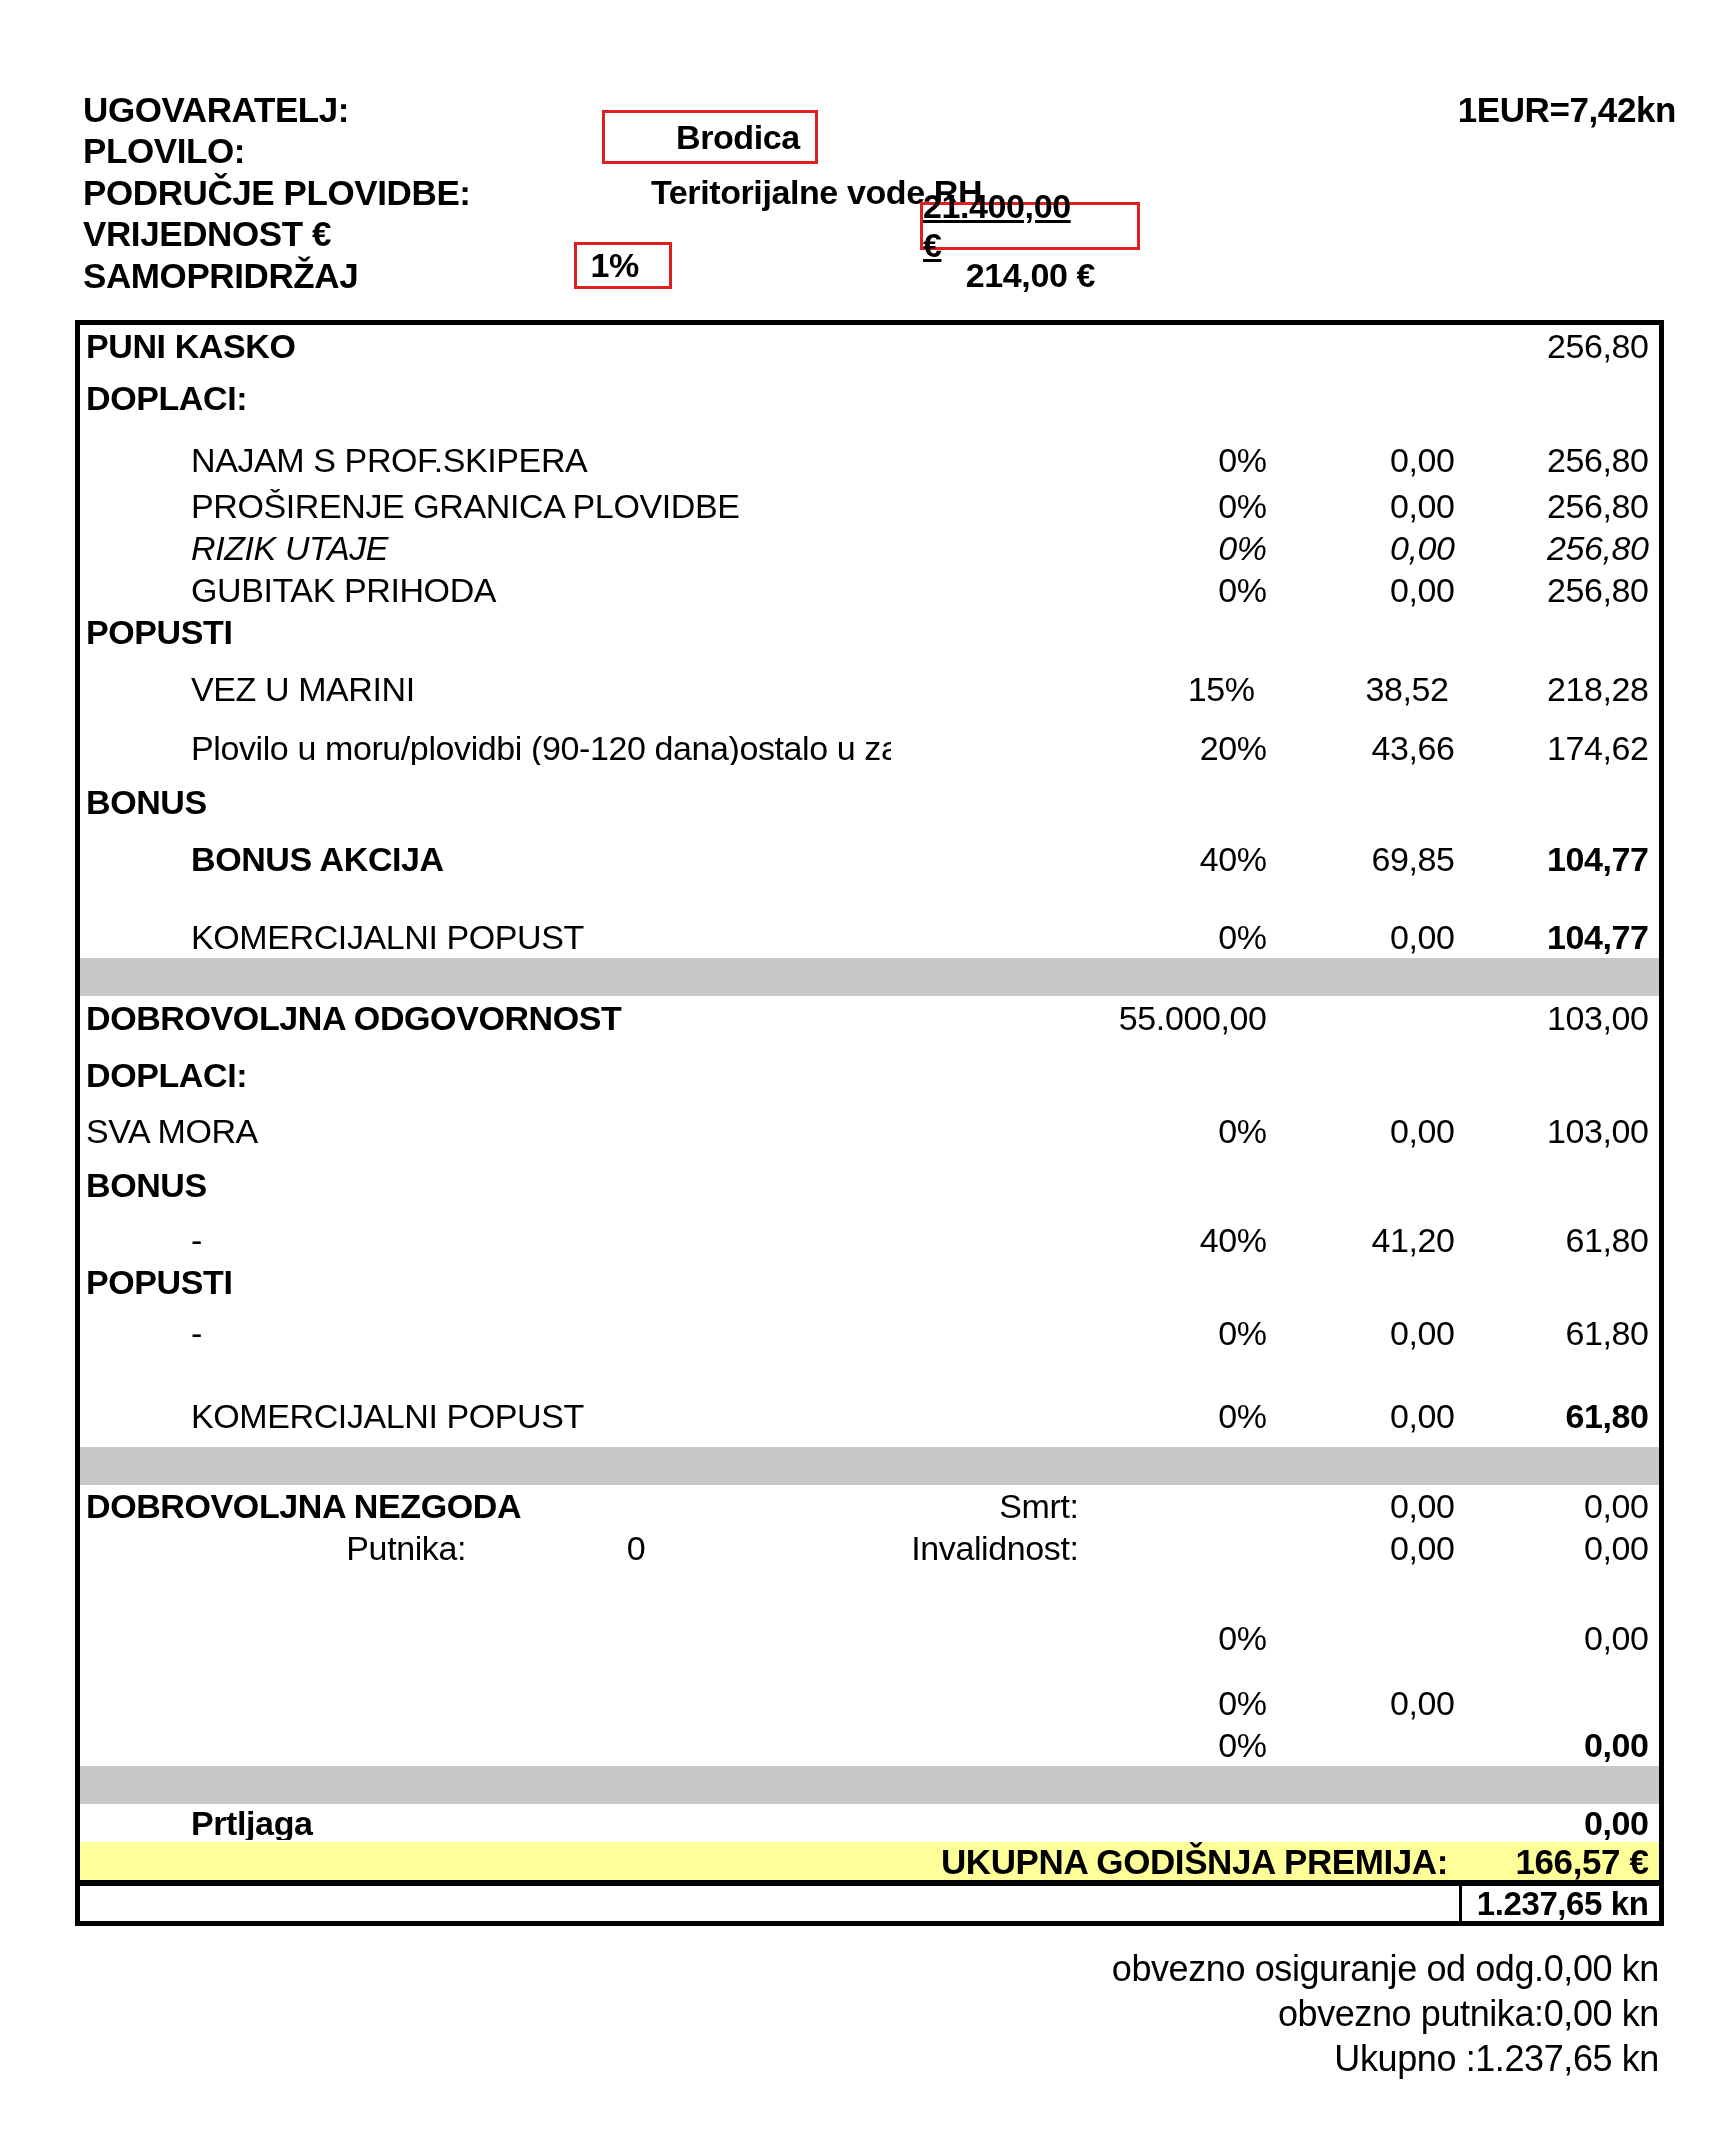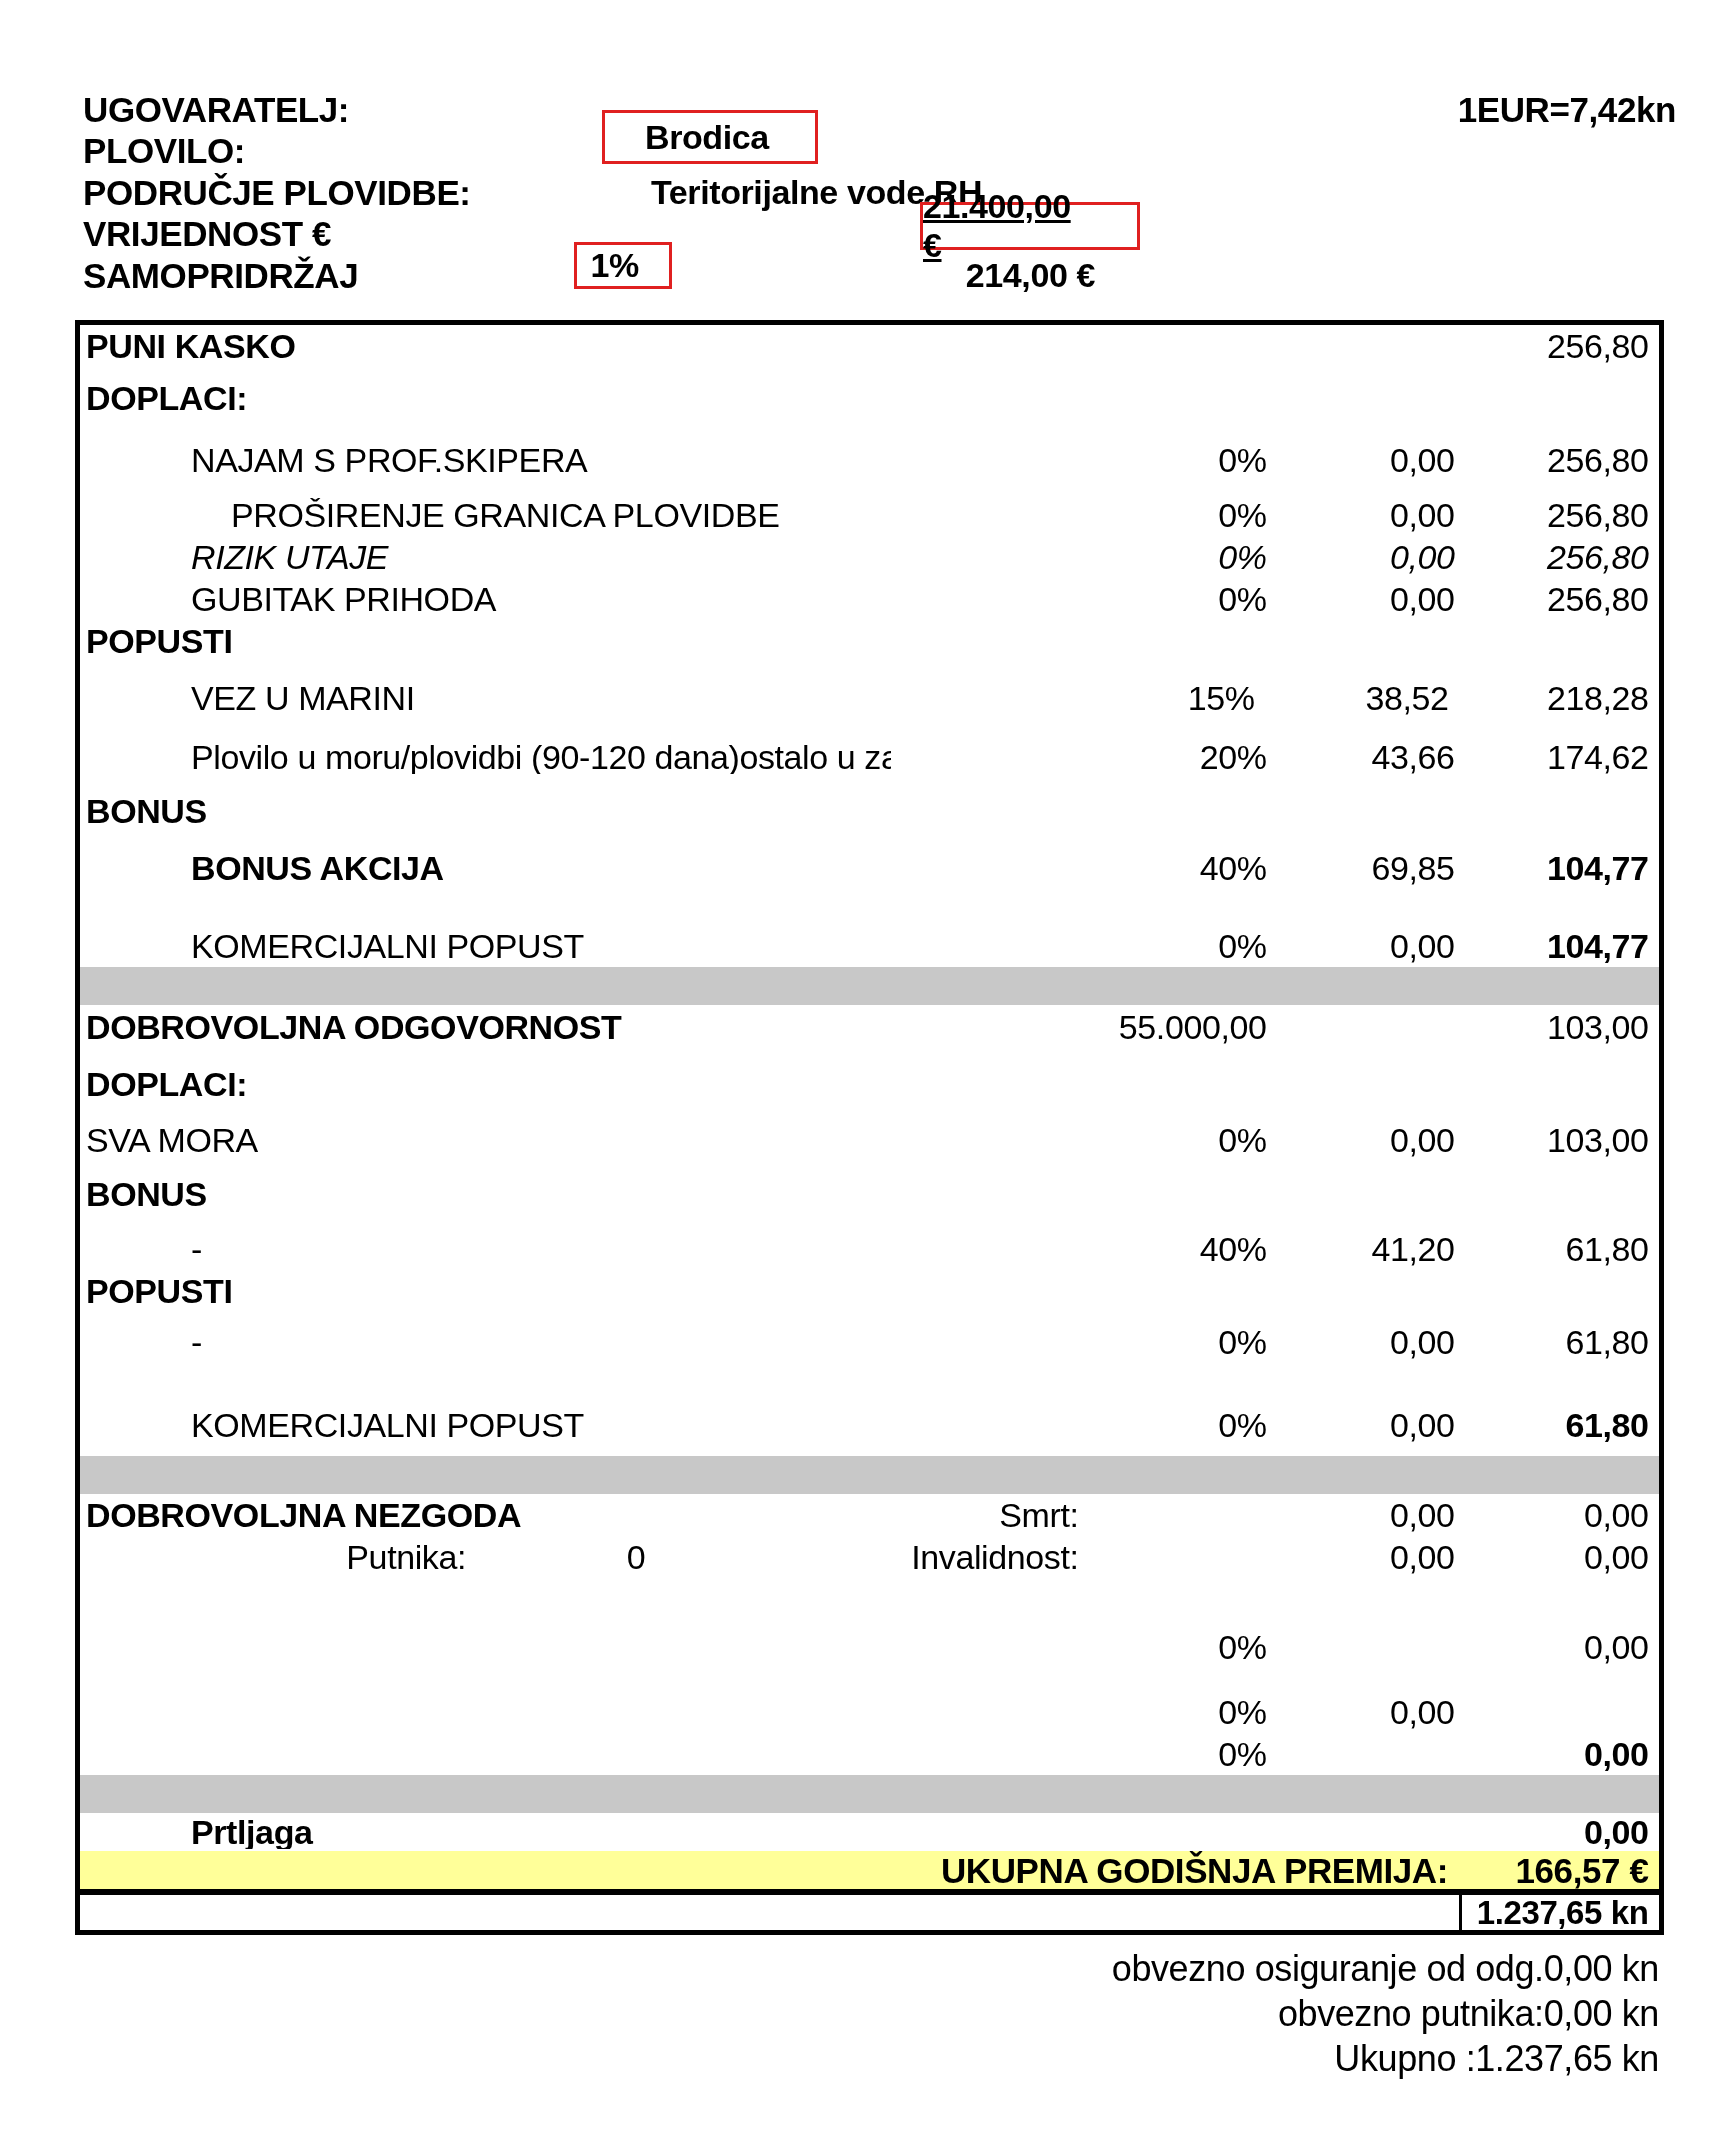--- a/index.html
+++ b/index.html
@@ -46,21 +46,21 @@
   .foot-row .flbl{flex:1 1 auto;text-align:right;}
   .foot-row .fval{flex:0 0 auto;text-align:right;}
 </style>
 </head>
 <body>
 
 <div class="hdr-label" style="top:90px;">UGOVARATELJ:</div>
 <div class="rate">1EUR=7,42kn</div>
 
 <div class="hdr-label" style="top:131px;">PLOVILO:</div>
-<div class="redbox" style="left:602px;top:110px;width:216px;height:54px;padding-left:40px;">
+<div class="redbox" style="left:602px;top:110px;width:216px;height:54px;padding-left:71px;">
   <span>Brodica</span>
 </div>
 
 <div class="hdr-label" style="top:173px;">PODRUČJE PLOVIDBE:</div>
 <div class="hdr-value" style="left:651px;top:173px;">Teritorijalne vode RH</div>
 
 <div class="hdr-label" style="top:214px;">VRIJEDNOST €</div>
 <div class="redbox" style="left:920px;top:202px;width:220px;height:48px;justify-content:flex-end;padding-right:45px;text-decoration:underline;">
   <span>21.400,00 €</span>
 </div>
@@ -86,21 +86,21 @@
       <div class="cell cv1"></div>
       <div class="cell cv2"></div>
     </div>
     <div class="row" style="margin-top: 20.3px; height: 42px;">
       <div class="lbl ind">NAJAM S PROF.SKIPERA</div>
       <div class="cell ca"></div>
       <div class="cell cpct">0%</div>
       <div class="cell cv1">0,00</div>
       <div class="cell cv2">256,80</div>
     </div>
-    <div class="row" style="margin-top: 13px; height: 42px; padding-left: 40px;">
+    <div class="row" style="margin-top: 4px; height: 42px;">
       <div class="lbl ind">PROŠIRENJE GRANICA PLOVIDBE</div>
       <div class="cell ca"></div>
       <div class="cell cpct">0%</div>
       <div class="cell cv1">0,00</div>
       <div class="cell cv2">256,80</div>
     </div>
     <div class="row" style="margin-top: 0px; height: 42px; font-style: italic;">
       <div class="lbl ind">RIZIK UTAJE</div>
       <div class="cell ca"></div>
       <div class="cell cpct">0%</div>

